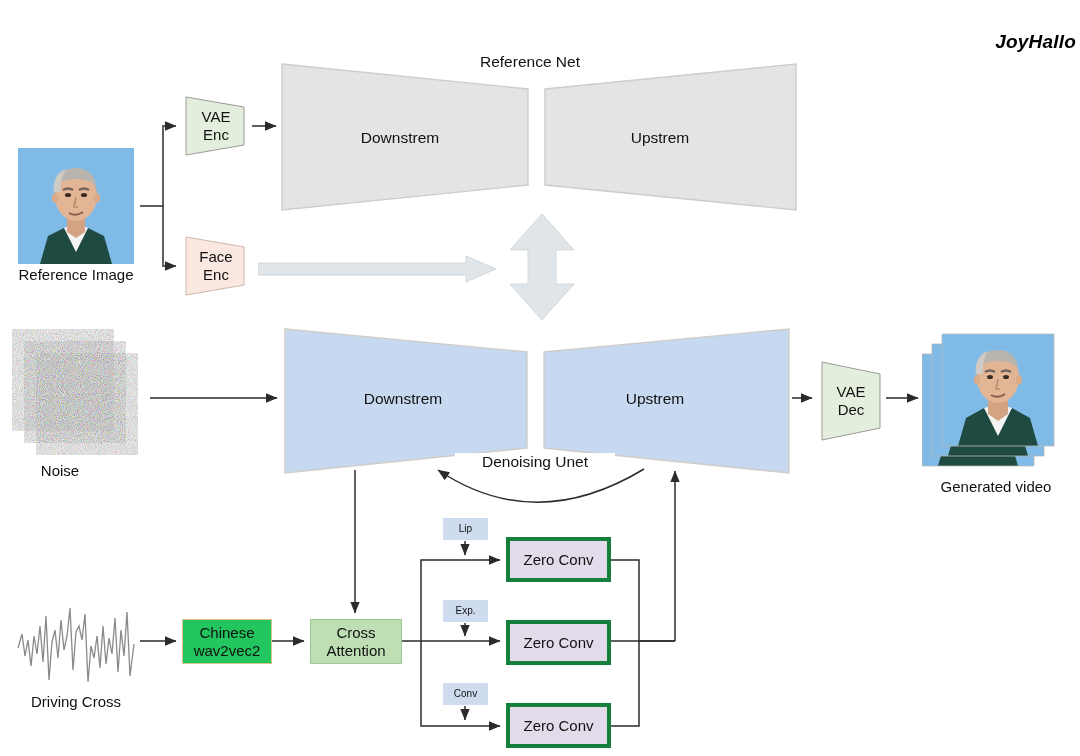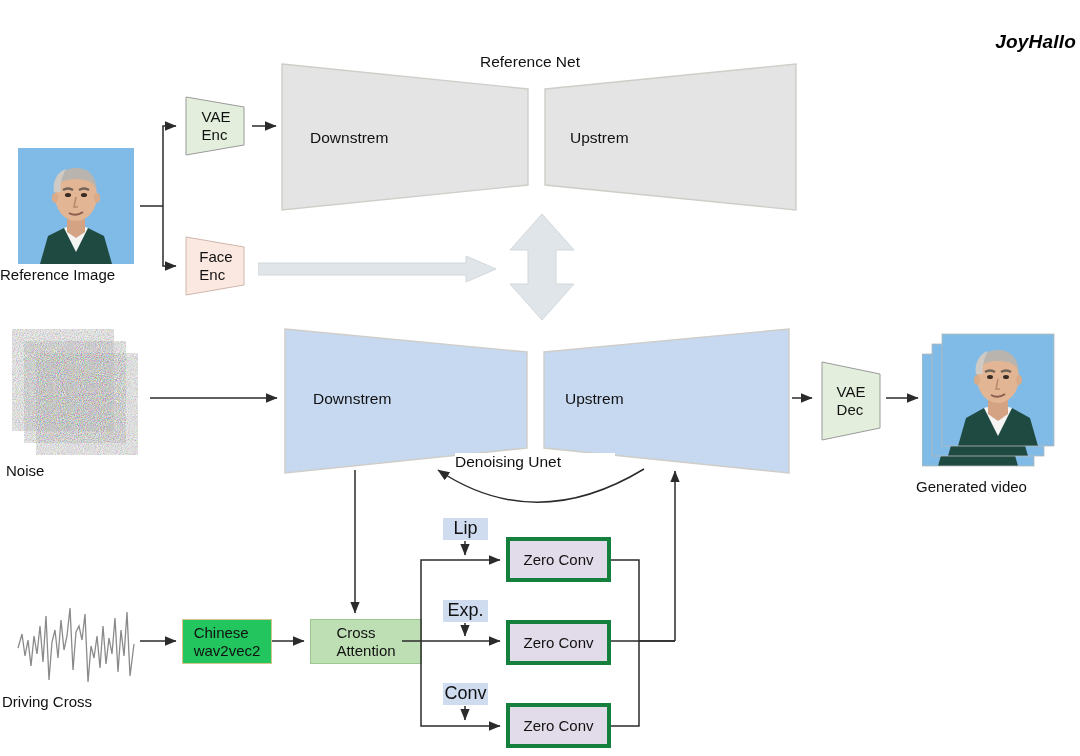--- a/index.html
+++ b/index.html
@@ -2,29 +2,29 @@
 <html><head>
 <meta charset="utf-8">
 <style>
   html,body{margin:0;padding:0;background:#ffffff;}
   body{width:1080px;height:756px;position:relative;overflow:hidden;
        font-family:"Liberation Sans","DejaVu Sans",sans-serif;color:#111;}
   #stage{position:absolute;left:0;top:0;width:1080px;height:756px;padding-left:18px;}
   svg#wires{position:absolute;left:0;top:0;width:1080px;height:756px;pointer-events:none;}
 
   .node{position:absolute;box-sizing:border-box;display:flex;align-items:center;
-        justify-content:center;line-height:1.18;}
-  .lbl{position:absolute;white-space:nowrap;}
+        justify-content:center;text-align:center;line-height:1.18;}
+  .lbl{position:absolute;text-align:center;white-space:nowrap;}
 
   .title-joy{position:absolute;right:22px;top:31px;font-size:19px;font-style:italic;
              font-weight:600;letter-spacing:.2px;color:#000;}
 
   .cap{font-size:15px;color:#111;}
   .zconv{background:#e2dcea;border:4px solid #15803d;font-size:15px;color:#111;}
-  .tagbox{background:#cfdcef;border:1px solid #cfdcef;font-size:18px;color:#111;}
+  .tagbox{background:#cfdcef;border:1px solid #cfdcef;font-size:10px;color:#111;}
   .yellowbox{background:#22c55e;border:1px solid #d6c48a;font-size:15px;color:#111;}
   .greenbox{background:#bedfb4;border:1px solid #9dc791;font-size:15px;color:#111;}
 
   .photo{position:absolute;border:0;}
   .refimg{background:linear-gradient(#74b6e4,#8cc3e8);}
   .netlabel{position:absolute;font-size:15.5px;color:#111;white-space:nowrap;text-align:right;}
 </style>
 </head>
 <body>
 
@@ -189,21 +189,21 @@
   </div>
   <div class="lbl cap" style="left:2px;top:693px;width:148px;">Driving Cross</div>
 
   <div class="node yellowbox" style="left:182px;top:619px;width:90px;height:45px;">
     <div>
       <div>Chinese</div>
       <div>wav2vec2</div>
     </div>
   </div>
 
-  <div class="node greenbox" style="left:310px;top:619px;width:112px;height:45px;">
+  <div class="node greenbox" style="left:310px;top:619px;width:92px;height:45px;">
     <div>
       <div>Cross</div>
       <div>Attention</div>
     </div>
   </div>
 
   <div class="node tagbox" style="left:443px;top:518px;width:45px;height:22px;">
     <span>Lip</span>
   </div>
   <div class="node tagbox" style="left:443px;top:600px;width:45px;height:22px;">

